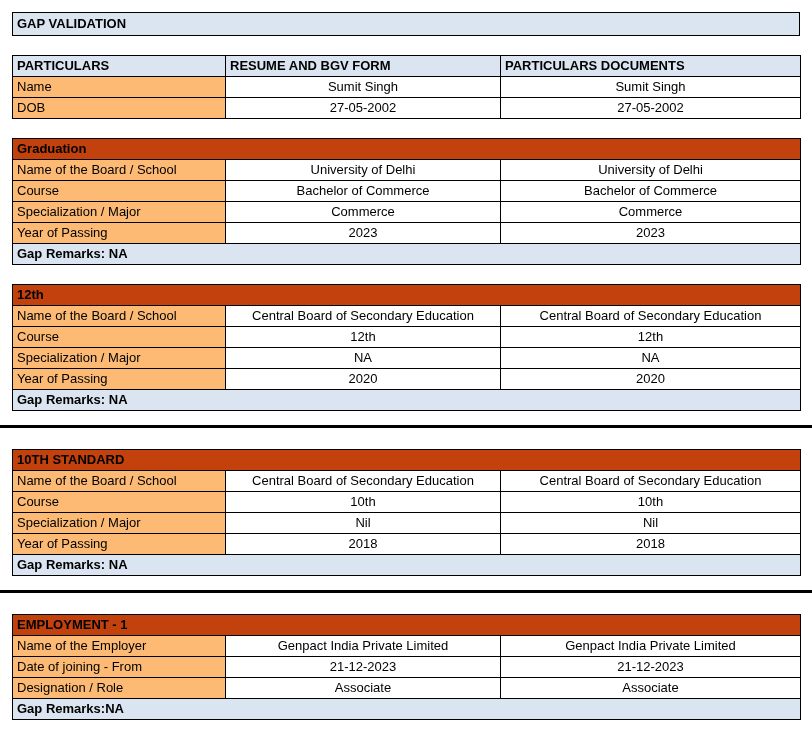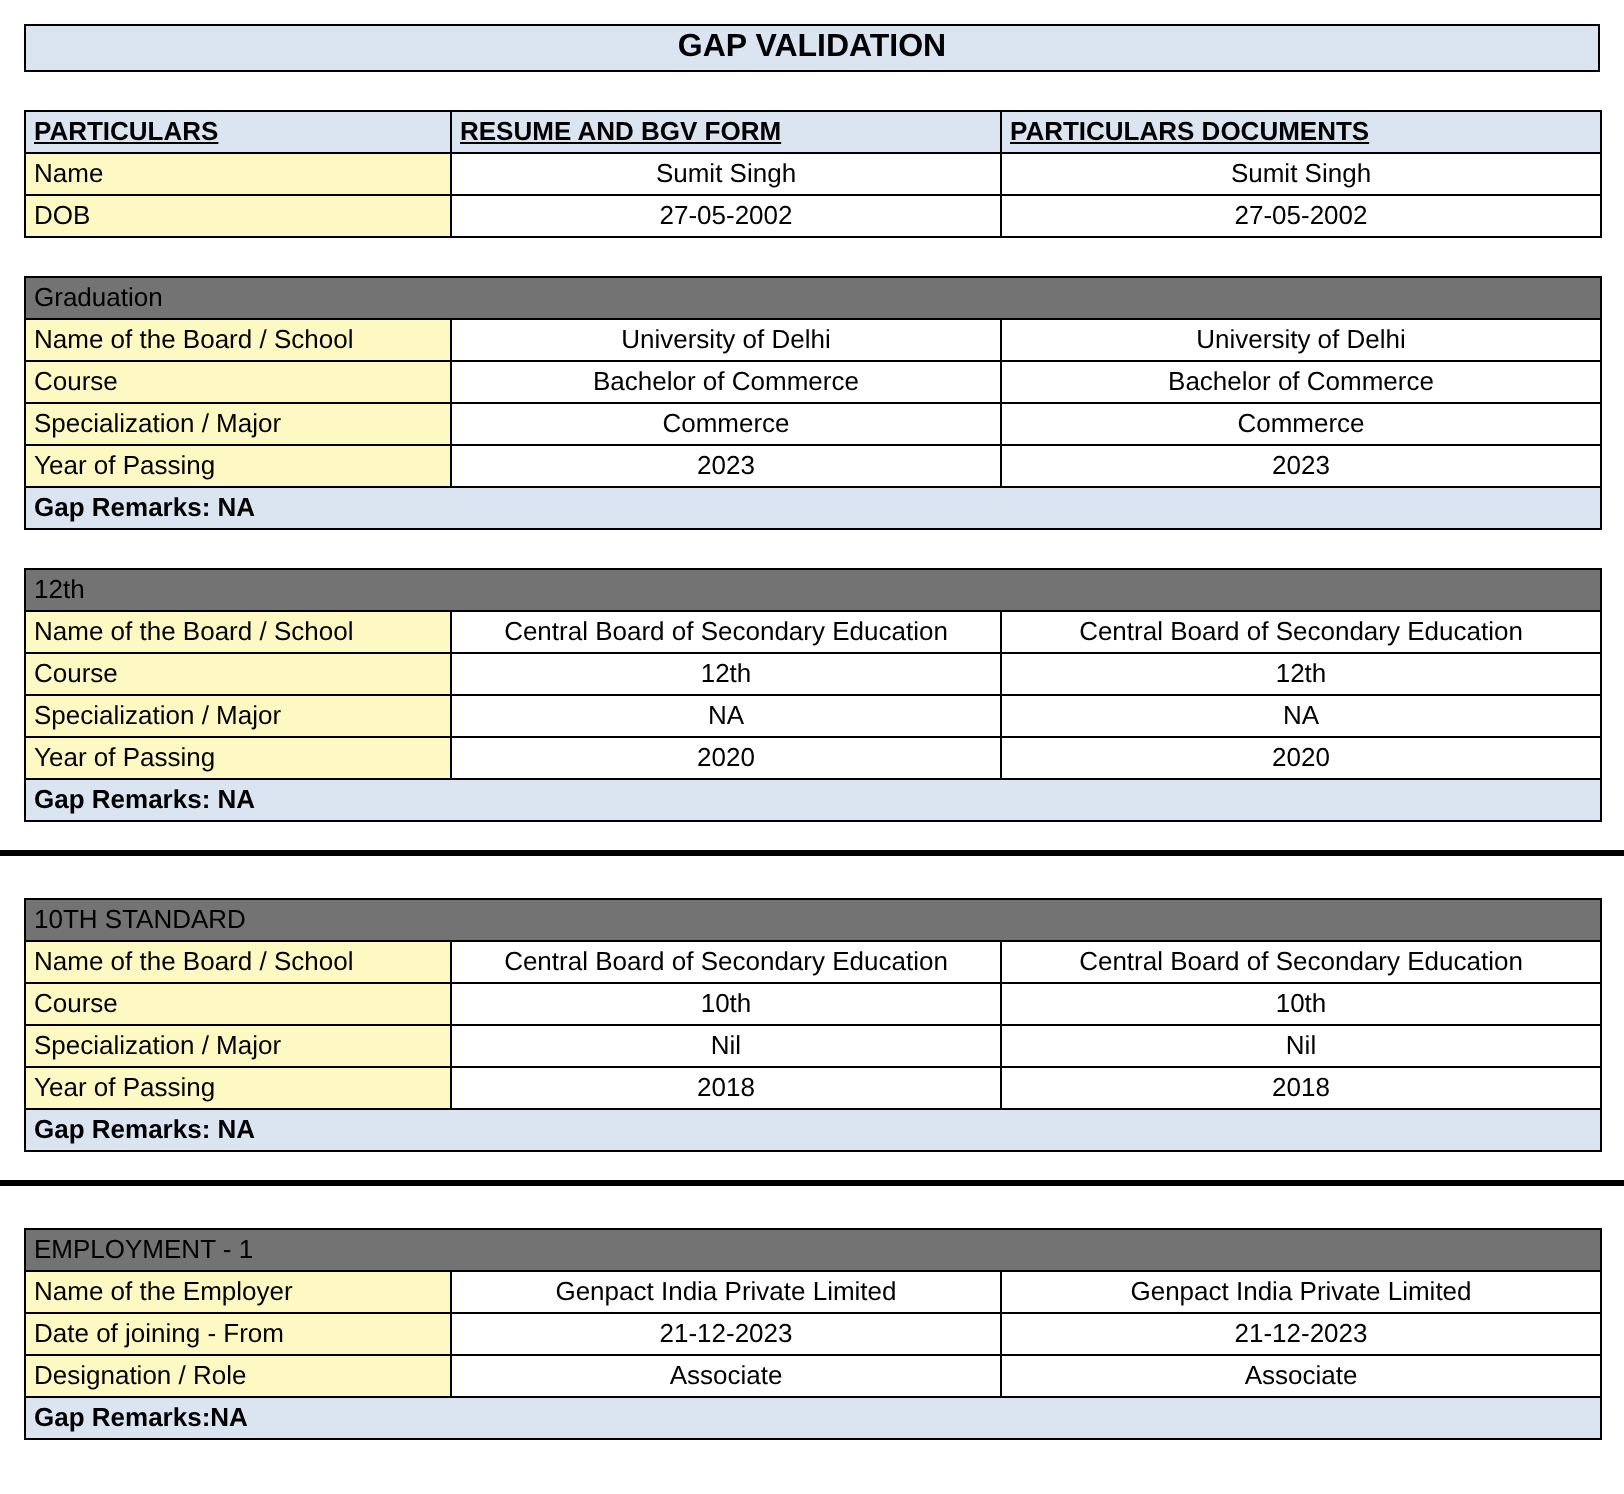--- a/index.html
+++ b/index.html
@@ -31,40 +31,39 @@
     vertical-align: middle;
     overflow: hidden;
     white-space: nowrap;
   }
   col.c1 { width: 213px; }
   col.c2 { width: 275px; }
   col.c3 { width: 300px; }
   .title-cell {
     background: #dbe5f1;
     font-weight: bold;
-    text-align: center;
-    font-size: 16px;
+    text-align: left;
+    font-size: 13px;
     padding: 3px 4px;
   }
   th.colhead {
     background: #dbe5f1;
     font-weight: bold;
-    text-decoration: underline;
   }
   td.lbl {
-    background: #fef9c3;
+    background: #fdba74;
     font-weight: normal;
   }
   td.val {
     background: #ffffff;
     text-align: center;
   }
   td.section-head {
-    background: #737373;
-    font-weight: normal;
+    background: #c2410c;
+    font-weight: bold;
   }
   td.remarks {
     background: #dbe5f1;
     font-weight: bold;
   }
   .divider {
     height: 3px;
     background: #000000;
     width: 812px;
     margin: -5px 0 21px -12px;

